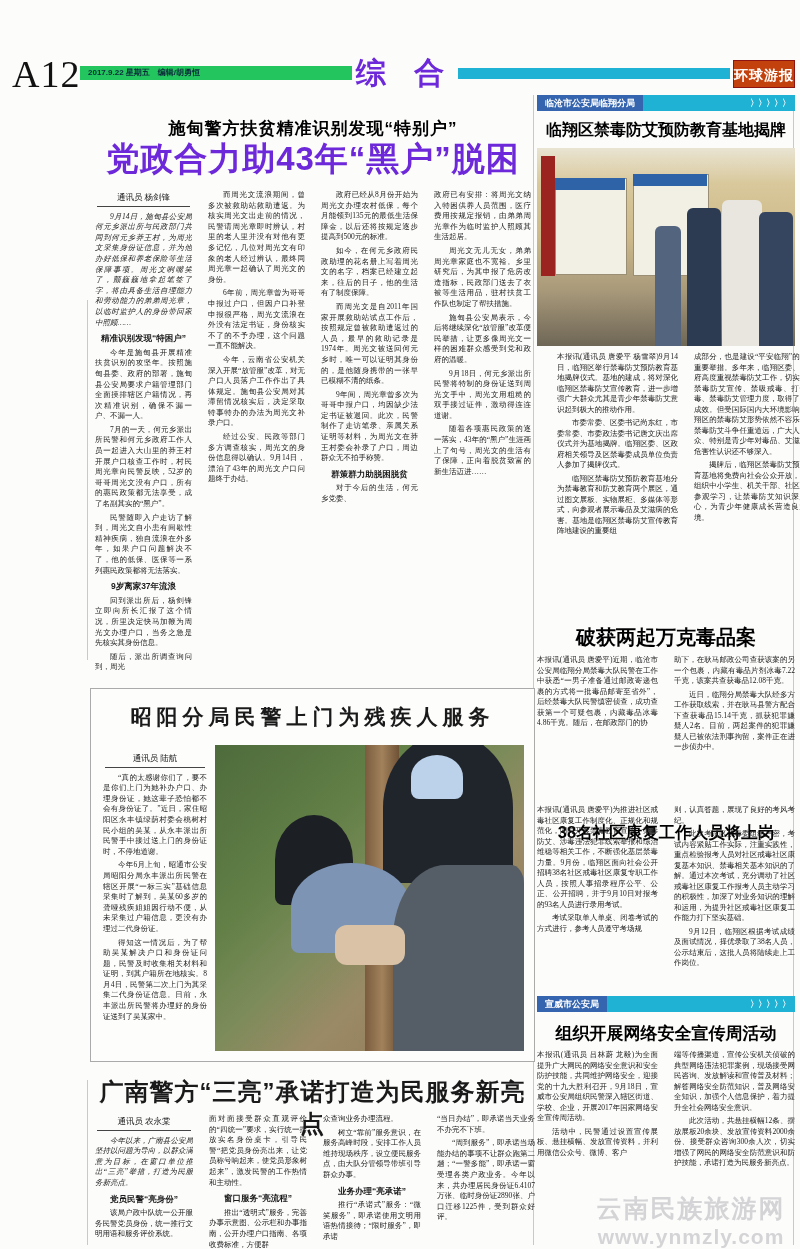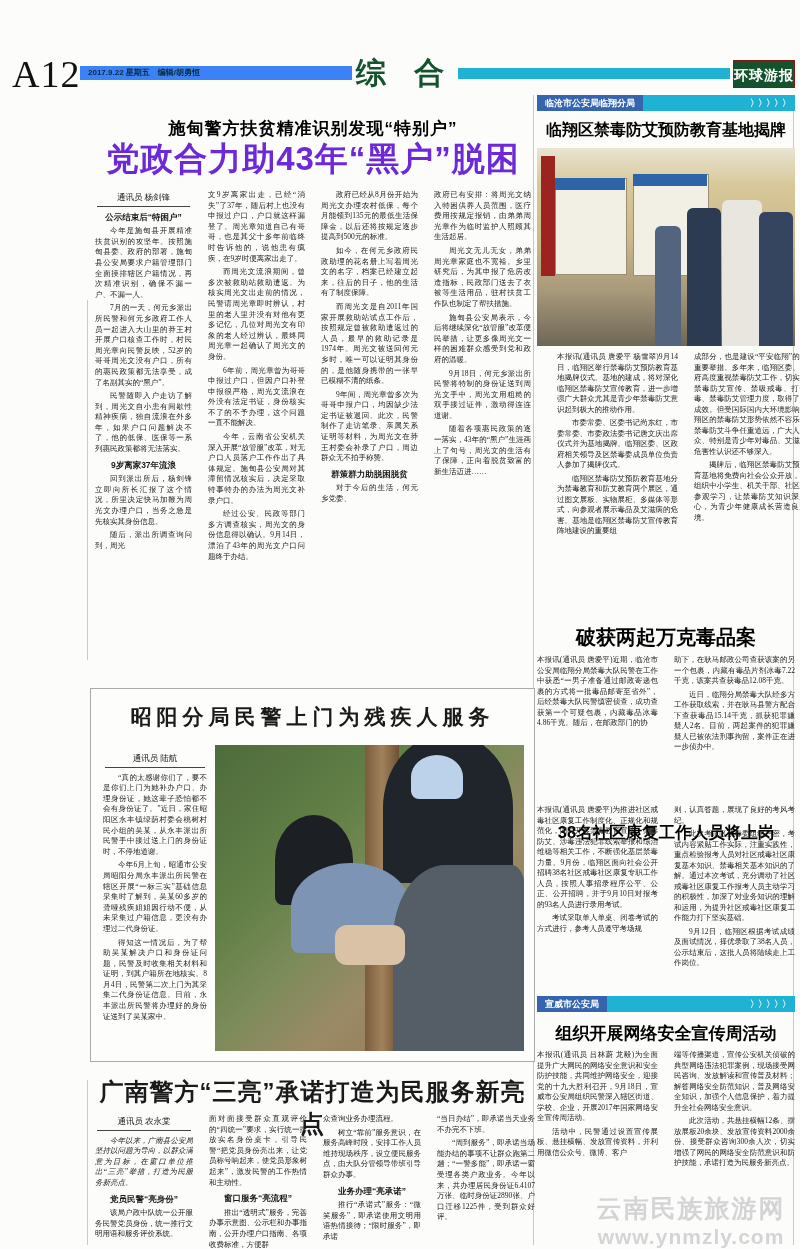--- a/index.html
+++ b/index.html
@@ -1,27 +1,27 @@
 <!DOCTYPE html>
 <html><head>
 <meta charset="utf-8">
 <style>
   html,body{margin:0;padding:0;}
   body{width:800px;height:1249px;position:relative;background:#fcfcfb;
        font-family:"Liberation Serif","DejaVu Serif",serif;color:#1a1a1a;overflow:hidden;}
   .abs{position:absolute;}
   
   .pageno{left:12px;top:52px;font-family:"Liberation Serif",serif;font-size:38px;letter-spacing:1px;color:#111;}
-  .datebar{left:80px;top:66px;width:272px;height:14px;background:#3b82f6;color:#0b2a3a;
+  .datebar{left:80px;top:66px;width:272px;height:14px;background:#22c55e;color:#0b2a3a;
            font-size:8px;line-height:14px;padding-left:8px;box-sizing:border-box;
            font-family:"Liberation Sans",sans-serif;font-weight:bold;}
-  .secttitle{left:352px;top:53px;width:106px;text-align:center;color:#14532d;
+  .secttitle{left:352px;top:53px;width:106px;text-align:center;color:#6d28d9;
              font-family:"Liberation Sans",sans-serif;font-weight:bold;font-size:30px;letter-spacing:10px;}
   .hbar{top:68px;height:11px;background:#1fb2d5;}
-  .masthead{left:733px;top:60px;width:62px;height:28px;background:#14532d;color:#fff;
+  .masthead{left:733px;top:60px;width:62px;height:28px;background:#c2410c;color:#fff;
             font-family:"Liberation Sans",sans-serif;font-weight:bold;font-size:14px;line-height:28px;
             text-align:center;letter-spacing:1px;border:1px solid #8e1412;box-sizing:border-box;}
   
   .vrule{width:1px;background:#c9c9c9;}
   
   .kicker{left:95px;top:117px;width:436px;text-align:center;font-weight:bold;font-size:17px;
           font-family:"Liberation Sans",sans-serif;letter-spacing:1px;color:#000;}
   .maintitle{left:88px;top:137px;width:450px;text-align:center;font-weight:bold;font-size:33px;
              font-family:"Liberation Sans",sans-serif;letter-spacing:1px;color:#6d28d9;}
   .cols{display:flex;column-gap:16px;}
@@ -83,30 +83,30 @@
 <div class="abs vrule" style="left:793px;top:95px;height:1150px;"></div>
 <div class="abs vrule" style="left:87px;top:300px;height:360px;"></div>
 <div class="abs vrule" style="left:87px;top:1080px;height:165px;"></div>
 
 <div class="abs kicker">施甸警方扶贫精准识别发现“特别户”</div>
 <div class="abs maintitle">党政合力助43年“黑户”脱困</div>
 <div class="abs cols" style="left:95px;top:190px;width:436px;height:490px;">
   <div class="col">
       <div class="blk byline">通讯员 杨剑锋</div>
       <div class="blk rule"></div>
-      <div class="blk subhead">公示结束后“特困户”</div>
+      <div class="blk lead">9月14日，施甸县公安局何元乡派出所与民政部门共同到何元乡莽王村，为周光文采集身份证信息，并为他办好低保和养老保险等生活保障事项。周光文咧嘴笑了，颤巍巍地拿起笔签了字，将由具备生活自理能力和劳动能力的弟弟周光章，以临时监护人的身份带回家中照顾……</div>
+      <div class="blk subhead">精准识别发现“特困户”</div>
       <div class="blk p">今年是施甸县开展精准扶贫识别的攻坚年。按照施甸县委、政府的部署，施甸县公安局要求户籍管理部门全面摸排辖区户籍情况，再次精准识别，确保不漏一户、不漏一人。</div>
       <div class="blk p">7月的一天，何元乡派出所民警和何元乡政府工作人员一起进入大山里的莽王村开展户口核查工作时，村民周光章向民警反映，52岁的哥哥周光文没有户口，所有的惠民政策都无法享受，成了名副其实的“黑户”。</div>
       <div class="blk p">民警随即入户走访了解到，周光文自小患有间歇性精神疾病，独自流浪在外多年，如果户口问题解决不了，他的低保、医保等一系列惠民政策都将无法落实。</div>
       <div class="blk subhead">9岁离家37年流浪</div>
       <div class="blk p">回到派出所后，杨剑锋立即向所长汇报了这个情况，所里决定快马加鞭为周光文办理户口，当务之急是先核实其身份信息。</div>
       <div class="blk p">随后，派出所调查询问到，周光</div>
     </div>
   <div class="col">
-      <div class="blk pc">文9岁离家出走，已经“消失”了37年，随后村上也没有申报过户口，户口就这样漏登了。周光章知道自己有哥哥，也是其父十多年前临终时告诉他的，说他患有疯疾，在9岁时便离家出走了。</div>
       <div class="blk p">而周光文流浪期间，曾多次被救助站救助遣返。为核实周光文出走前的情况，民警请周光章即时辨认，村里的老人里并没有对他有更多记忆，几位对周光文有印象的老人经过辨认，最终同周光章一起确认了周光文的身份。</div>
       <div class="blk p">6年前，周光章曾为哥哥申报过户口，但因户口补登申报很严格，周光文流浪在外没有法定书证，身份核实不了的不予办理，这个问题一直不能解决。</div>
       <div class="blk p">今年，云南省公安机关深入开展“放管服”改革，对无户口人员落户工作作出了具体规定。施甸县公安局对其滞留情况核实后，决定采取特事特办的办法为周光文补录户口。</div>
       <div class="blk p">经过公安、民政等部门多方调查核实，周光文的身份信息得以确认。9月14日，漂泊了43年的周光文户口问题终于办结。</div>
     </div>
   <div class="col">
       <div class="blk p">政府已经从8月份开始为周光文办理农村低保，每个月能领到135元的最低生活保障金，以后还将按规定逐步提高到500元的标准。</div>
       <div class="blk p">如今，在何元乡政府民政助理的花名册上写着周光文的名字，档案已经建立起来，往后的日子，他的生活有了制度保障。</div>
       <div class="blk p">而周光文是自2011年国家开展救助站试点工作后，按照规定曾被救助遣返过的人员，最早的救助记录是1974年。周光文被送回何元乡时，唯一可以证明其身份的，是他随身携带的一张早已模糊不清的纸条。</div>
       <div class="blk p">9年间，周光章曾多次为哥哥申报户口，均因缺少法定书证被退回。此次，民警制作了走访笔录、亲属关系证明等材料，为周光文在莽王村委会补录了户口，周边群众无不拍手称赞。</div>

